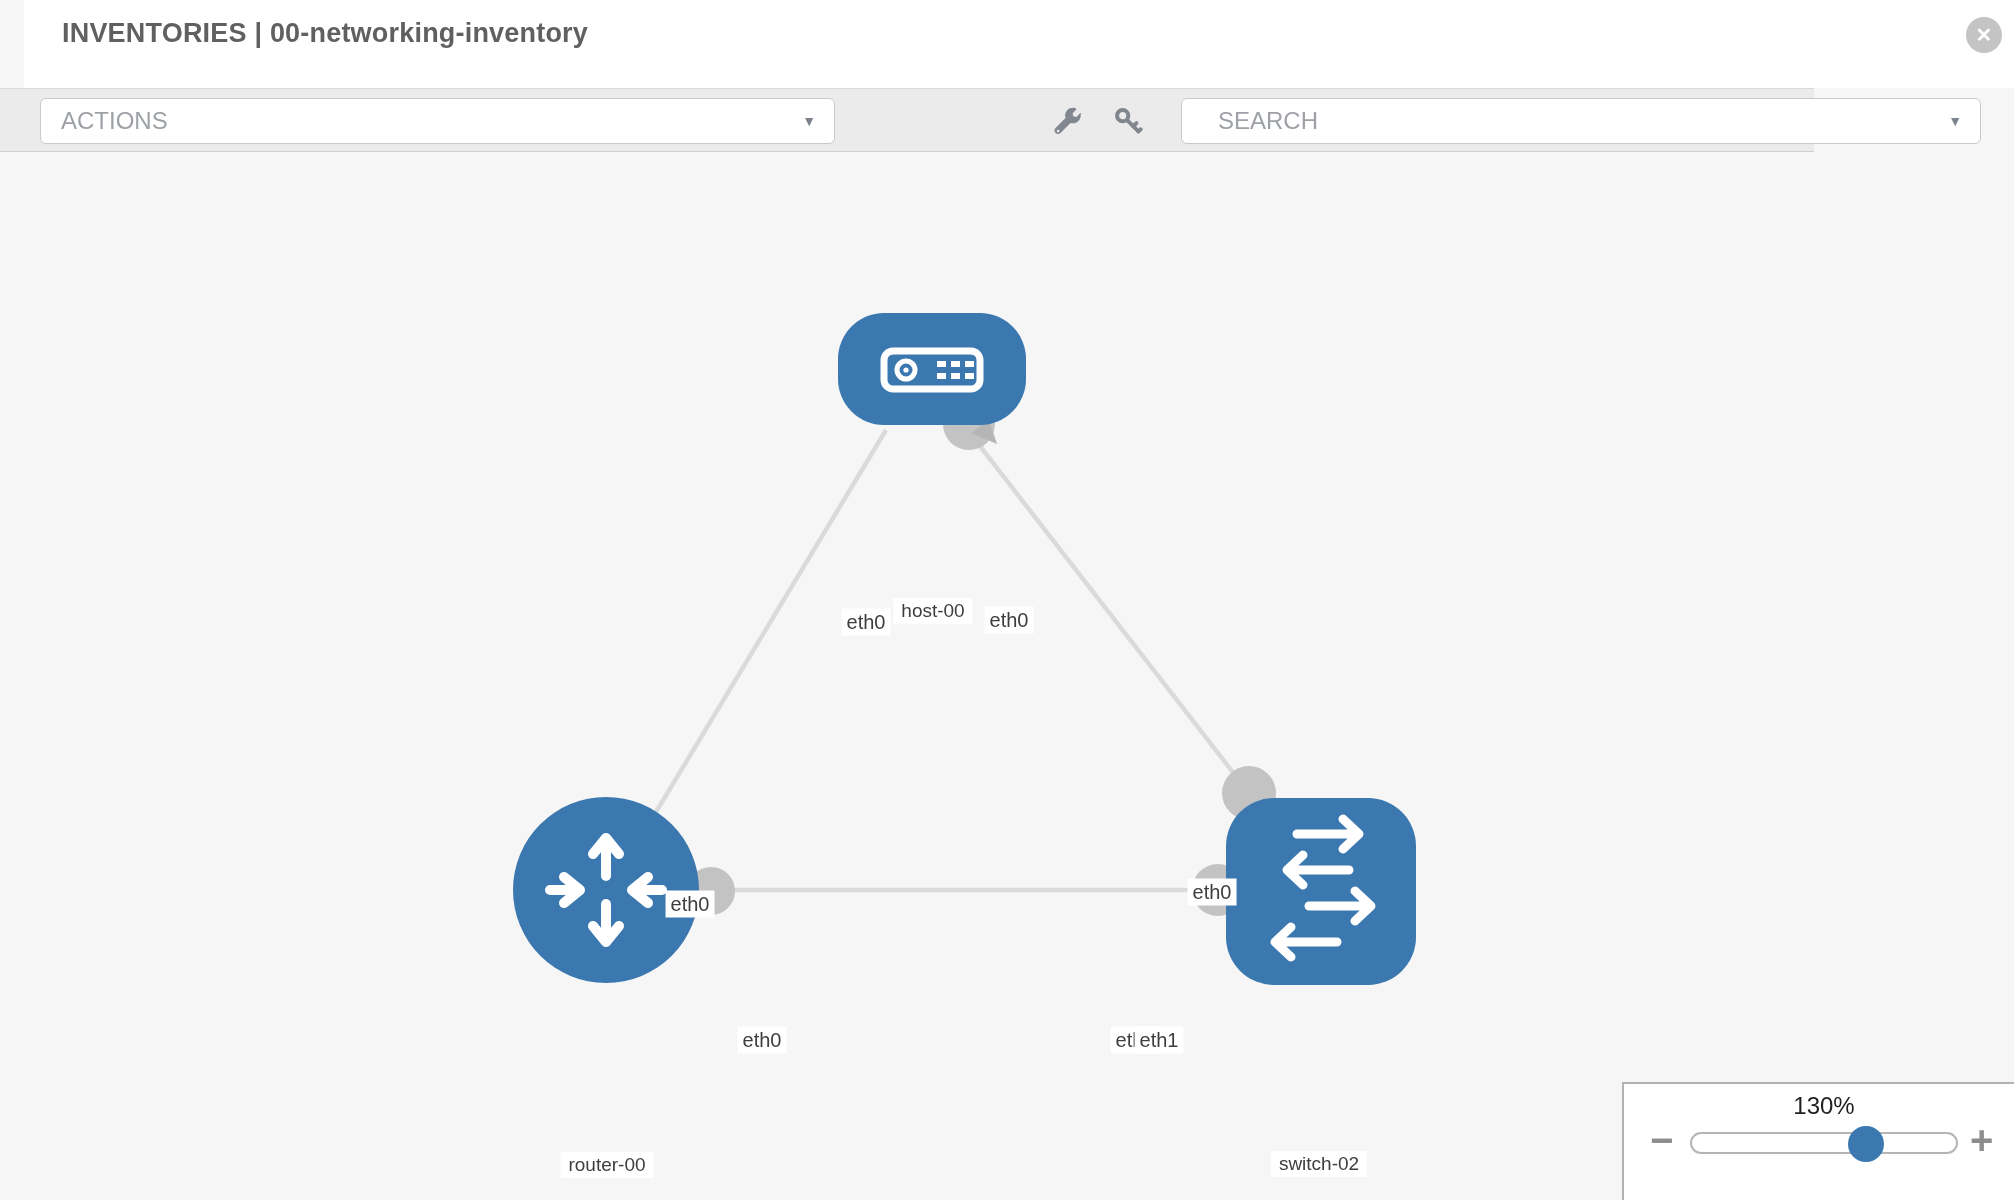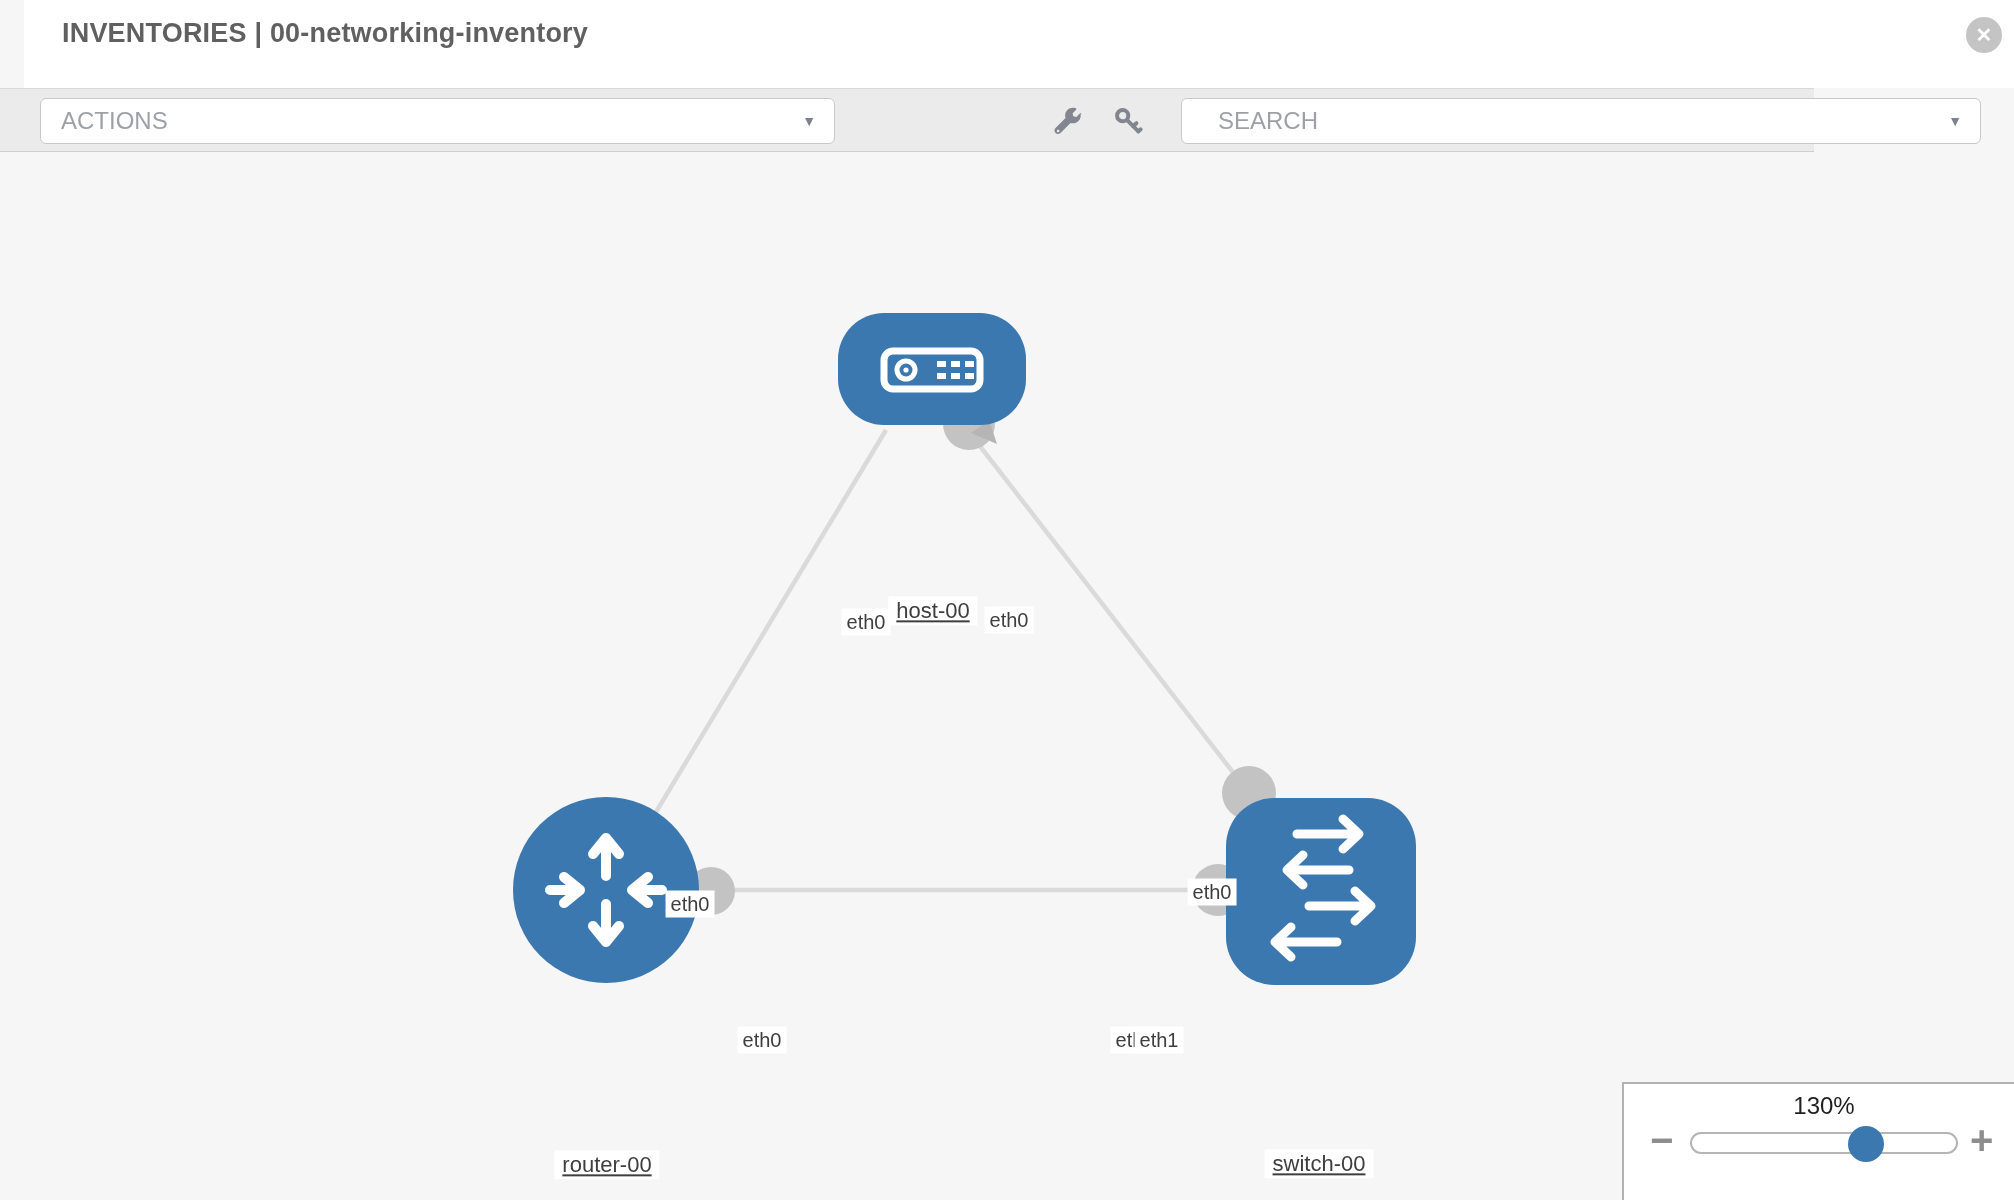--- a/index.html
+++ b/index.html
@@ -38,21 +38,21 @@
   .icon-wrench{left:1050px;}
   .icon-key{left:1110px;}
   
   .canvas{position:absolute;left:16px;top:152px;width:2014px;height:1048px;background:#f6f6f6;z-index:1;}
   .topo-svg{position:absolute;left:0;top:0;z-index:1;}
   .chip{
     position:absolute;transform:translate(-50%,-50%);background:#ffffff;color:#3e3e3e;
     white-space:nowrap;line-height:1.15;
   }
   .if-chip{font-size:20px;padding:2px 5px;z-index:3;}
-  .node-chip{font-size:22px;padding:2px 8px;z-index:4;text-decoration:underline;}
+  .node-chip{font-size:19px;padding:2px 8px;z-index:4;}
   .z-under{z-index:2;}
   .z-over{z-index:3;text-align:right;}
   
   .zoom-panel{
     position:absolute;left:1622px;top:1082px;width:400px;height:126px;background:#ffffff;
     border:2px solid #b2b2b2;box-sizing:border-box;z-index:7;
   }
   .zoom-level{position:absolute;left:0;top:8px;width:400px;text-align:center;
     font-size:24px;color:#1f1f1f;}
   .zoom-minus,.zoom-plus{
@@ -167,21 +167,21 @@
   <div class="chip if-chip" style="left:850px;top:470px;">eth0</div>
   <div class="chip if-chip" style="left:993px;top:468px;">eth0</div>
   <div class="chip if-chip" style="left:674px;top:752px;">eth0</div>
   <div class="chip if-chip" style="left:1196px;top:740px;">eth0</div>
   <div class="chip if-chip" style="left:746px;top:888px;">eth0</div>
   <div class="chip if-chip z-under" style="left:1119px;top:888px;">eth0</div>
   <div class="chip if-chip z-over" style="left:1143px;top:888px;">eth1</div>
 
   <div class="chip node-chip" style="left:917px;top:459px;">host-00</div>
   <div class="chip node-chip" style="left:591px;top:1013px;text-align:center;">router-00</div>
-  <div class="chip node-chip" style="left:1303px;top:1012px;">switch-00</div>
+  <div class="chip node-chip" style="left:1303px;top:1012px;">switch-02</div>
 </div>
 
 <div class="zoom-panel">
   <div class="zoom-level">130%</div>
   <div class="zoom-minus">−</div>
   <div class="zoom-track"></div>
   <div class="zoom-thumb"></div>
   <div class="zoom-plus">+</div>
 </div>
 

